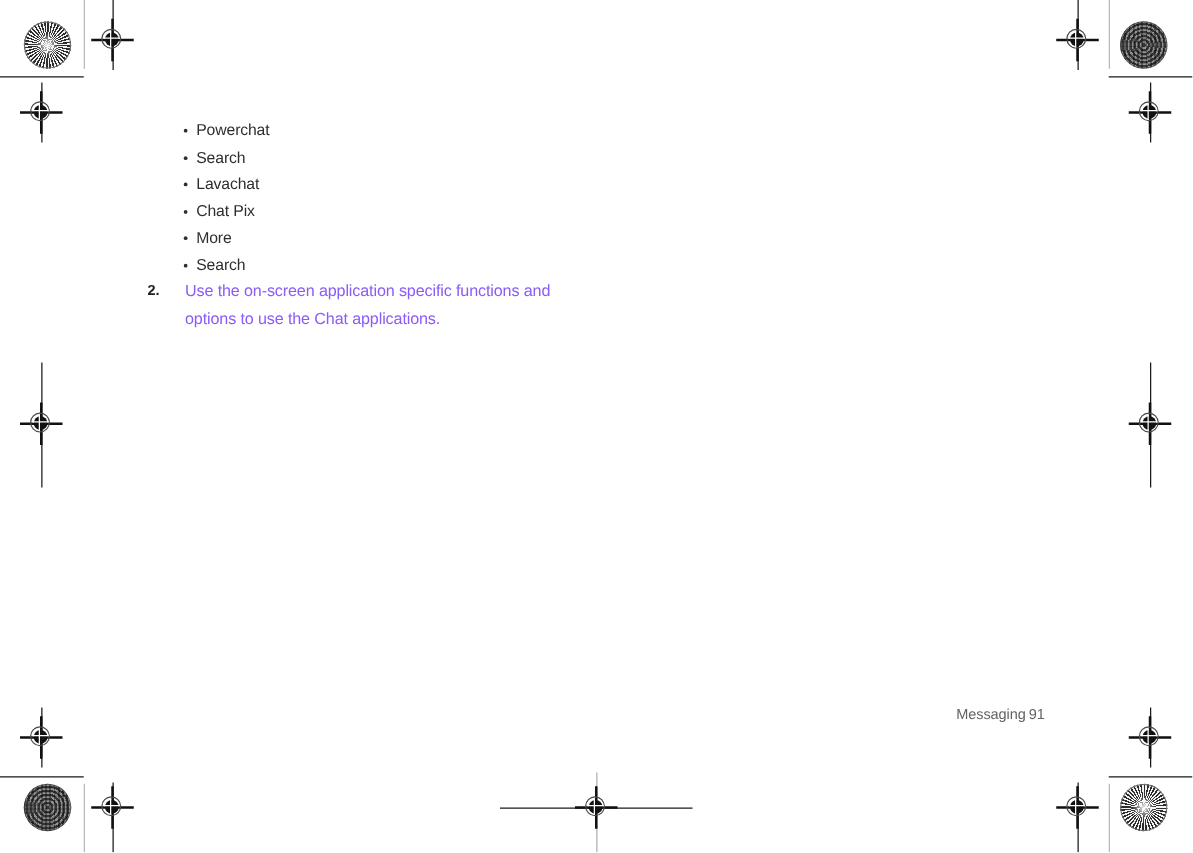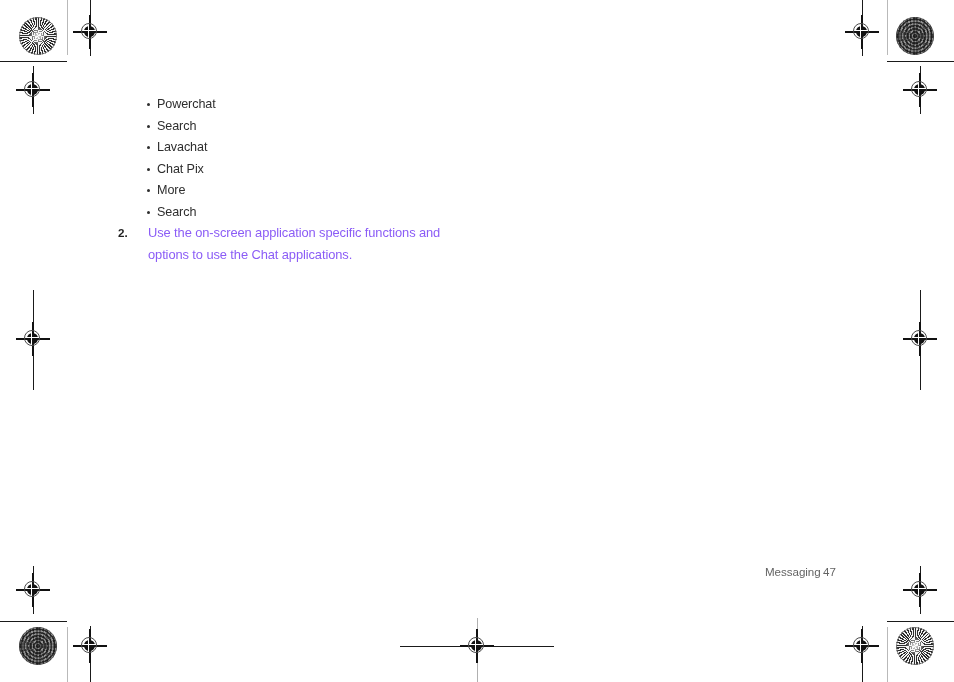--- a/index.html
+++ b/index.html
@@ -376,17 +376,17 @@
     <div class="numbered-step">
       <div class="num">2.</div>
       <div class="lines">
         <div class="line">Use the on-screen application specific functions and</div>
         <div class="line">options to use the Chat applications.</div>
       </div>
     </div>
 
     <div class="footer">
       <span class="f-section">Messaging</span>
-      <span class="f-page">47</span>
+      <span class="f-page">91</span>
     </div>
 
   </div>
 </div>
 
 </body></html>

